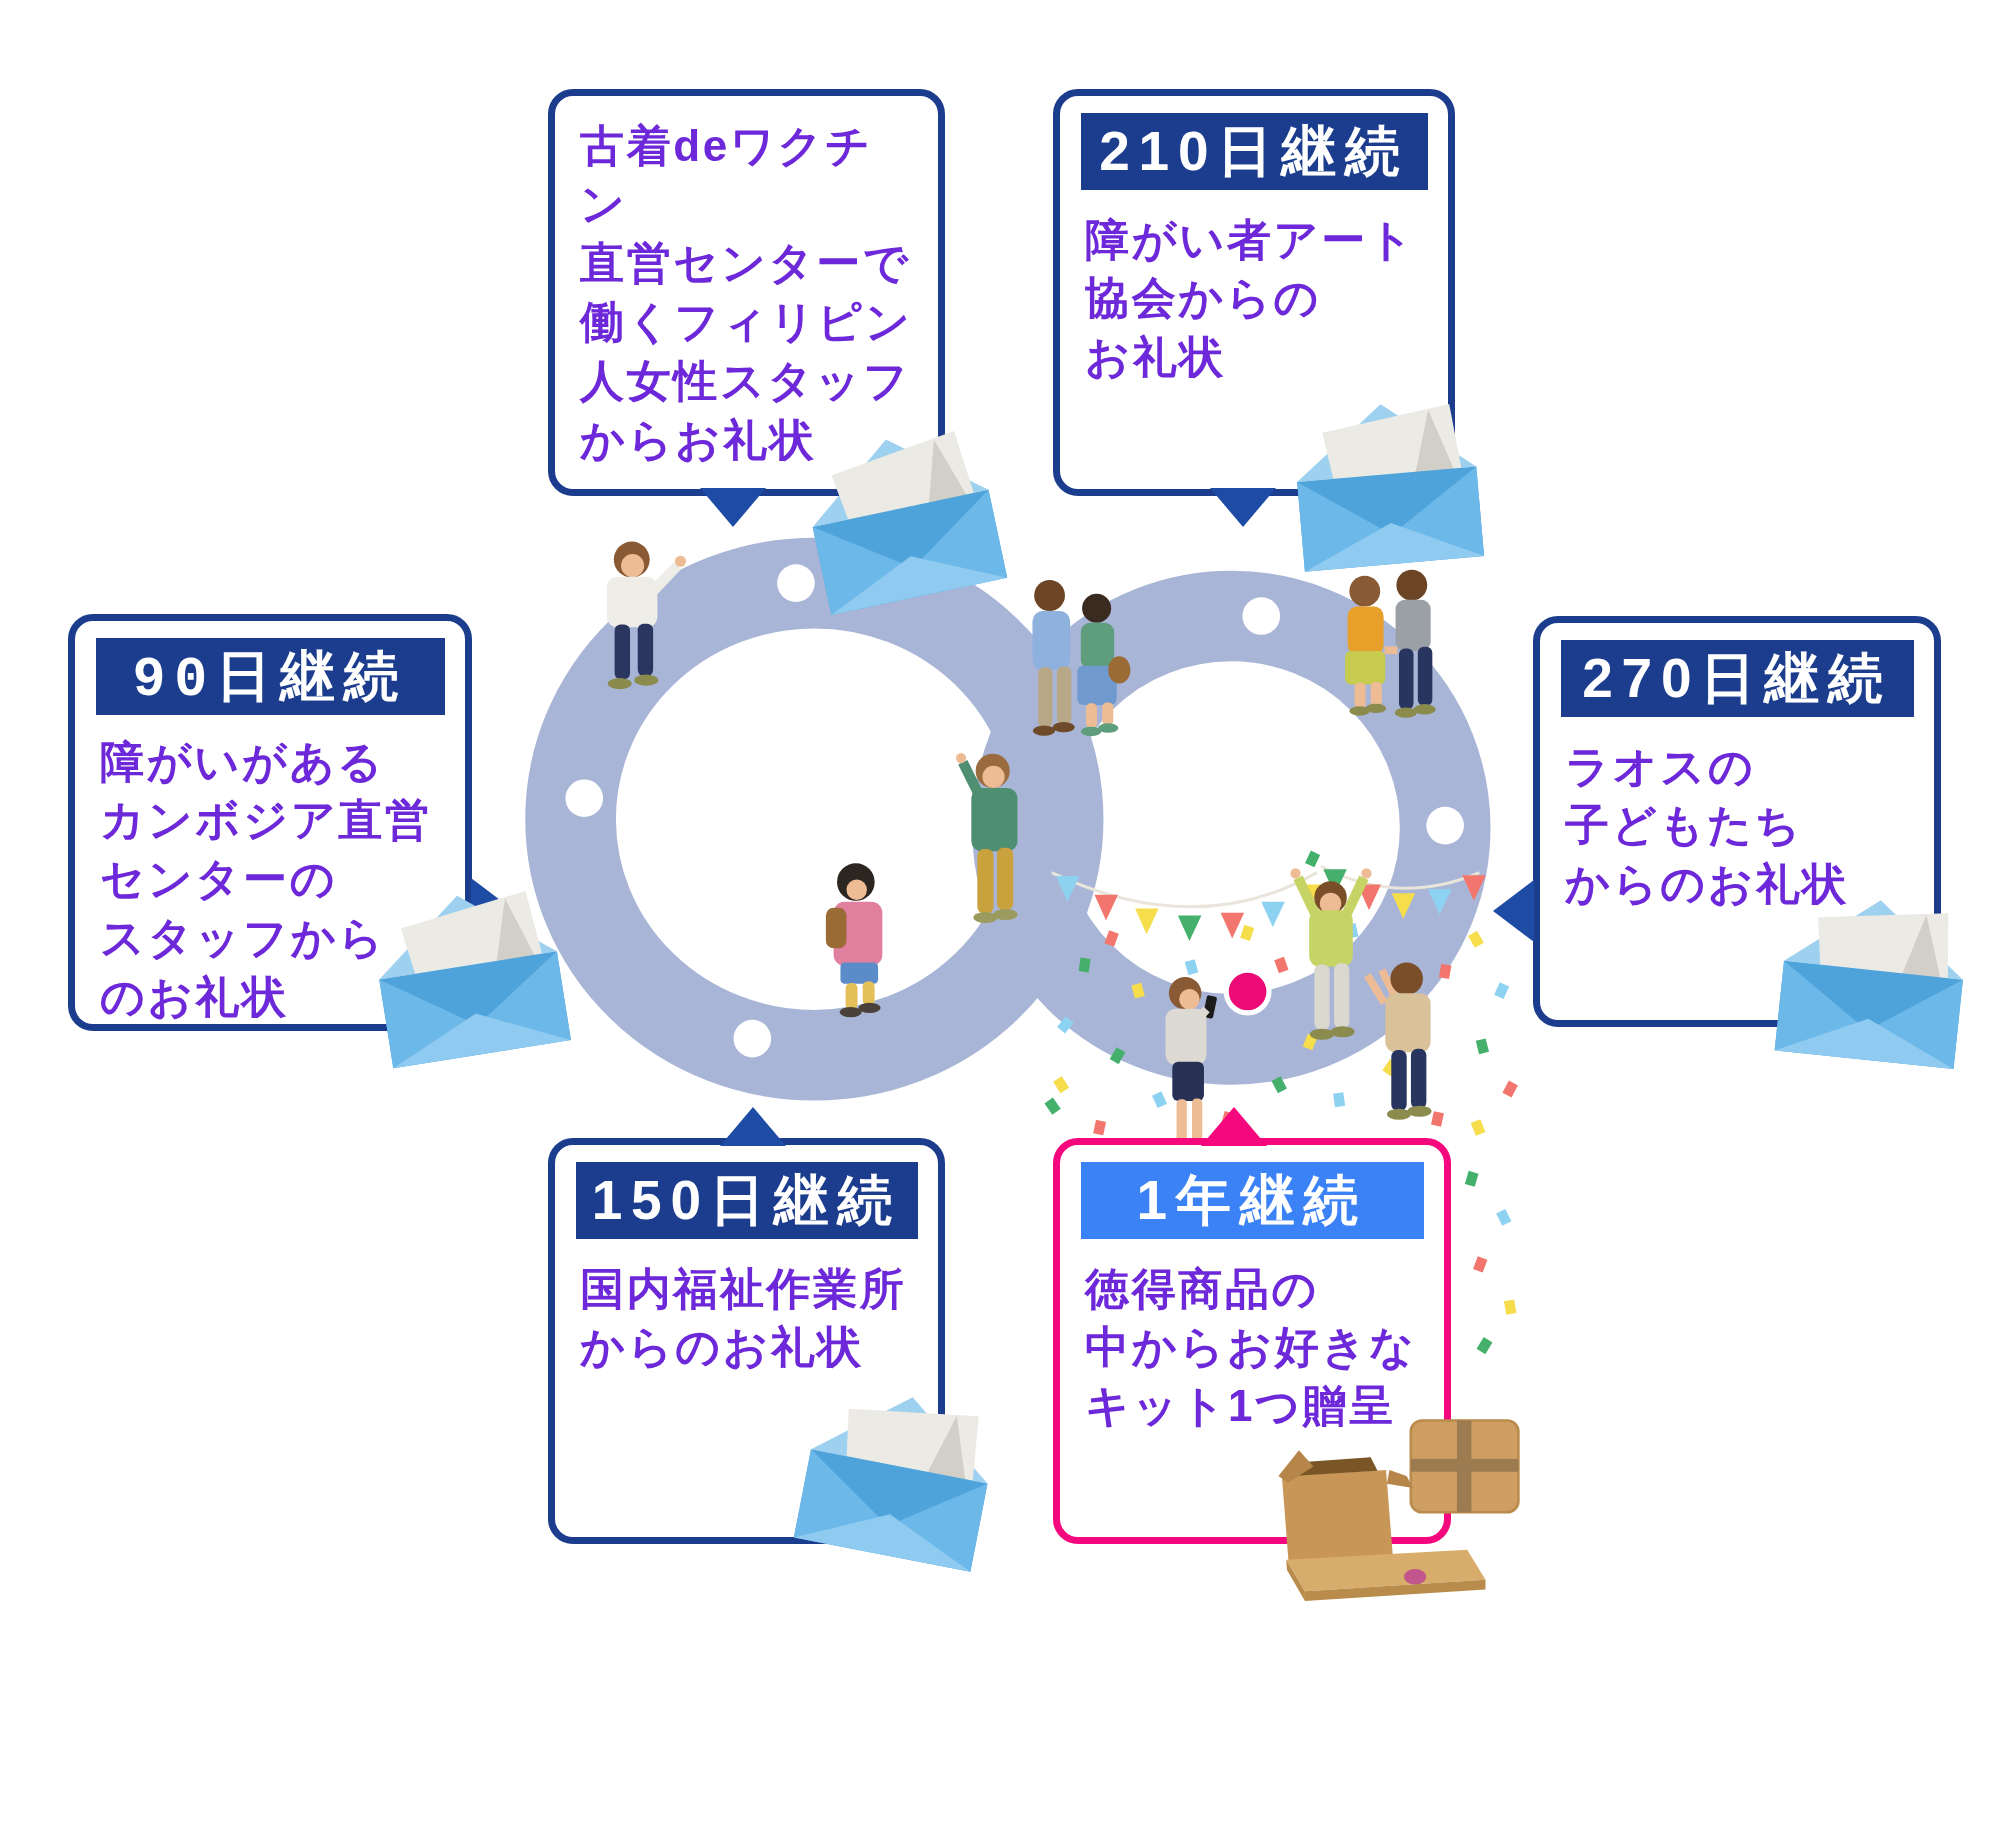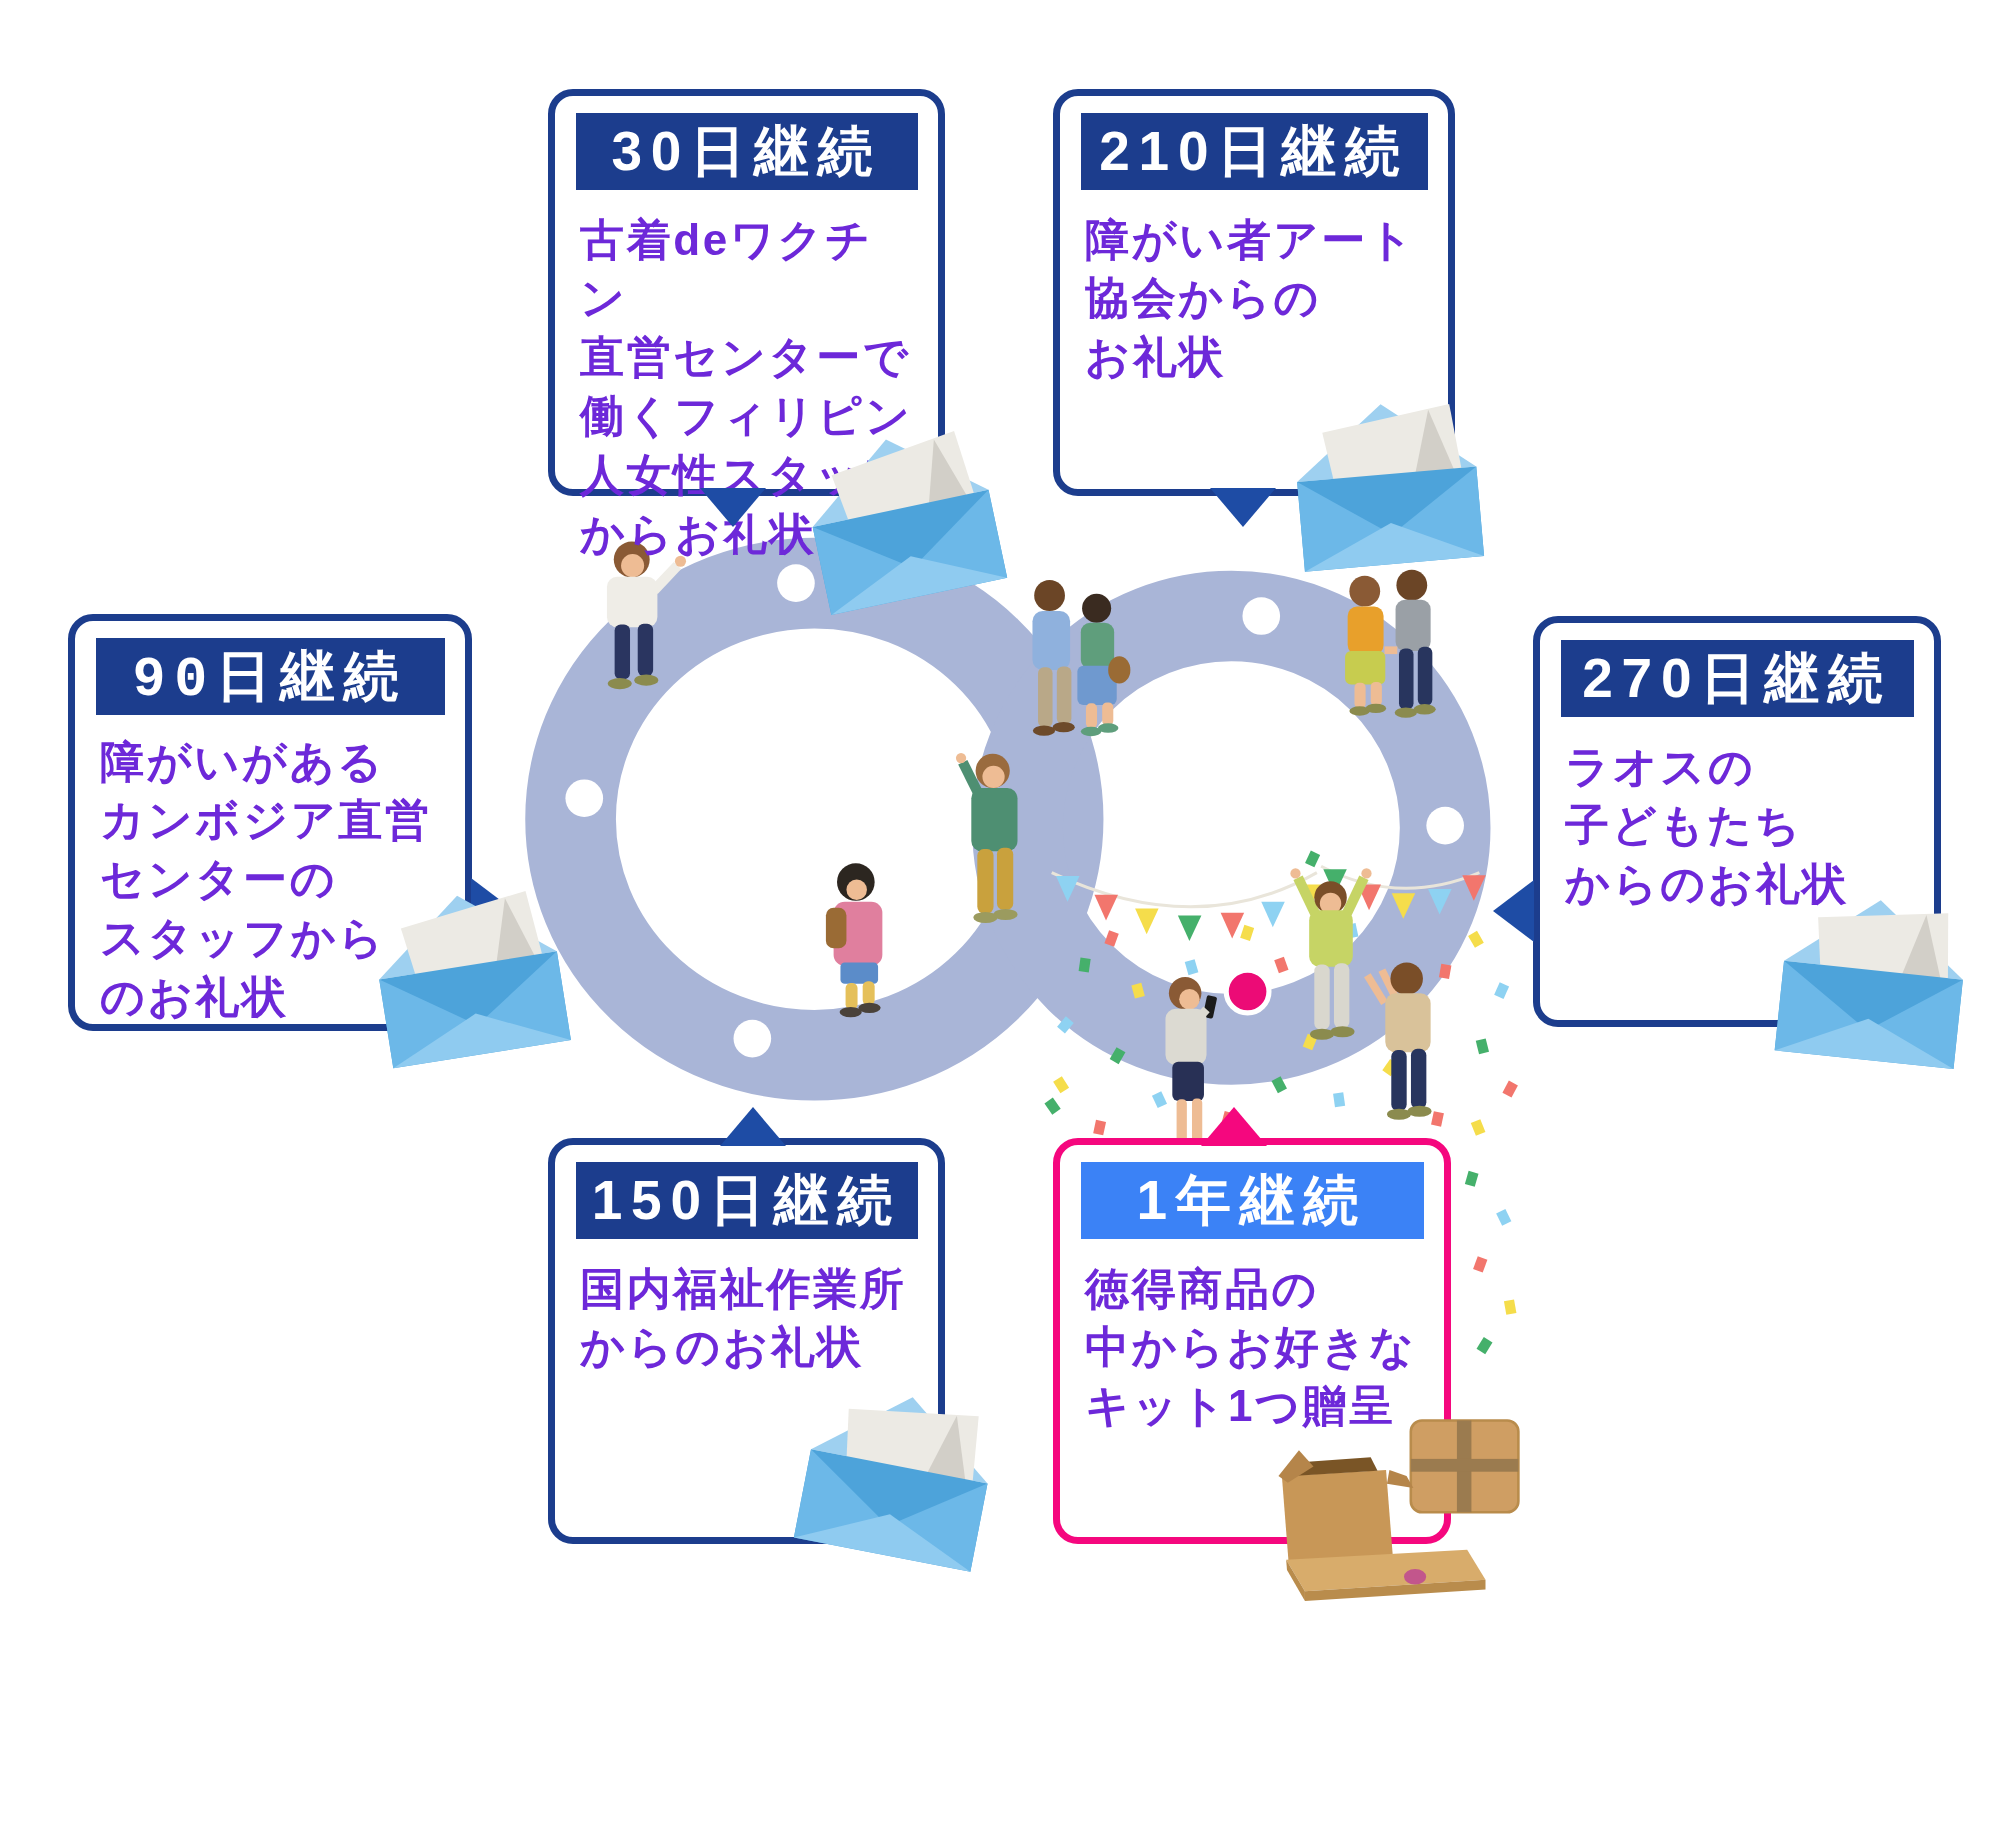--- a/index.html
+++ b/index.html
@@ -237,21 +237,20 @@
       <circle cx="3290" cy="2288" r="38" fill="#7a4e28"></circle>
       <rect x="3240" y="2322" width="106" height="138" rx="24" fill="#d9c29a"></rect>
       <rect x="3254" y="2455" width="36" height="142" rx="15" fill="#28355e"></rect>
       <rect x="3300" y="2452" width="36" height="140" rx="15" fill="#28355e"></rect>
       <ellipse cx="3272" cy="2605" rx="28" ry="13" fill="#8b8b4e"></ellipse>
       <ellipse cx="3320" cy="2598" rx="28" ry="13" fill="#8b8b4e"></ellipse>
     </g>
   </svg>
 
   <div class="callout c30">
-    <div class="bar">30日継続</div>
     <div class="body">古着deワクチン
 直営センターで
 働くフィリピン
 人女性スタッフ
 からお礼状</div>
     <div class="pt pt-down" style="left:145px"></div>
   </div>
 
   <div class="callout c210">
     <div class="bar">210日継続</div>

